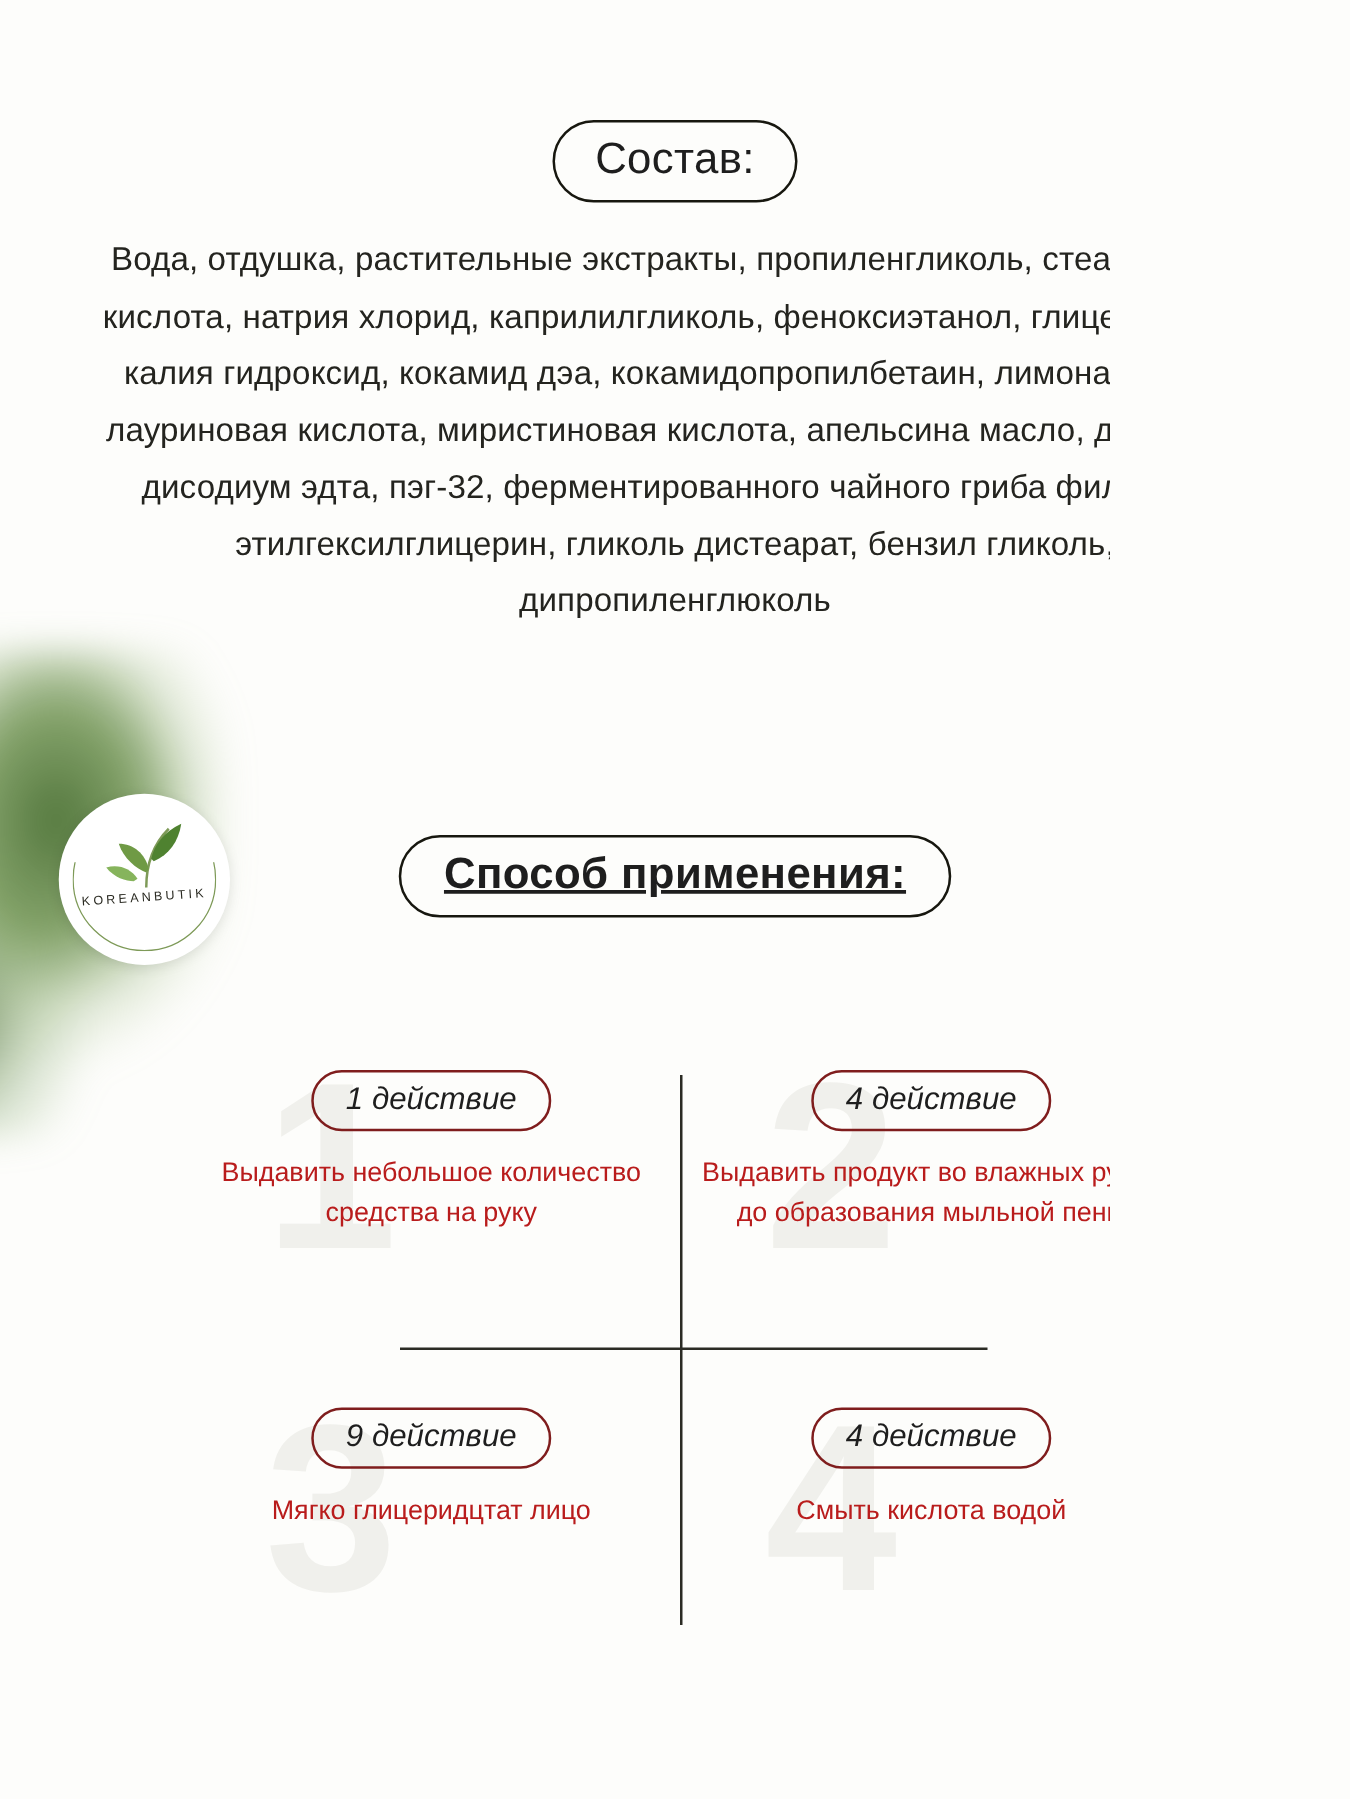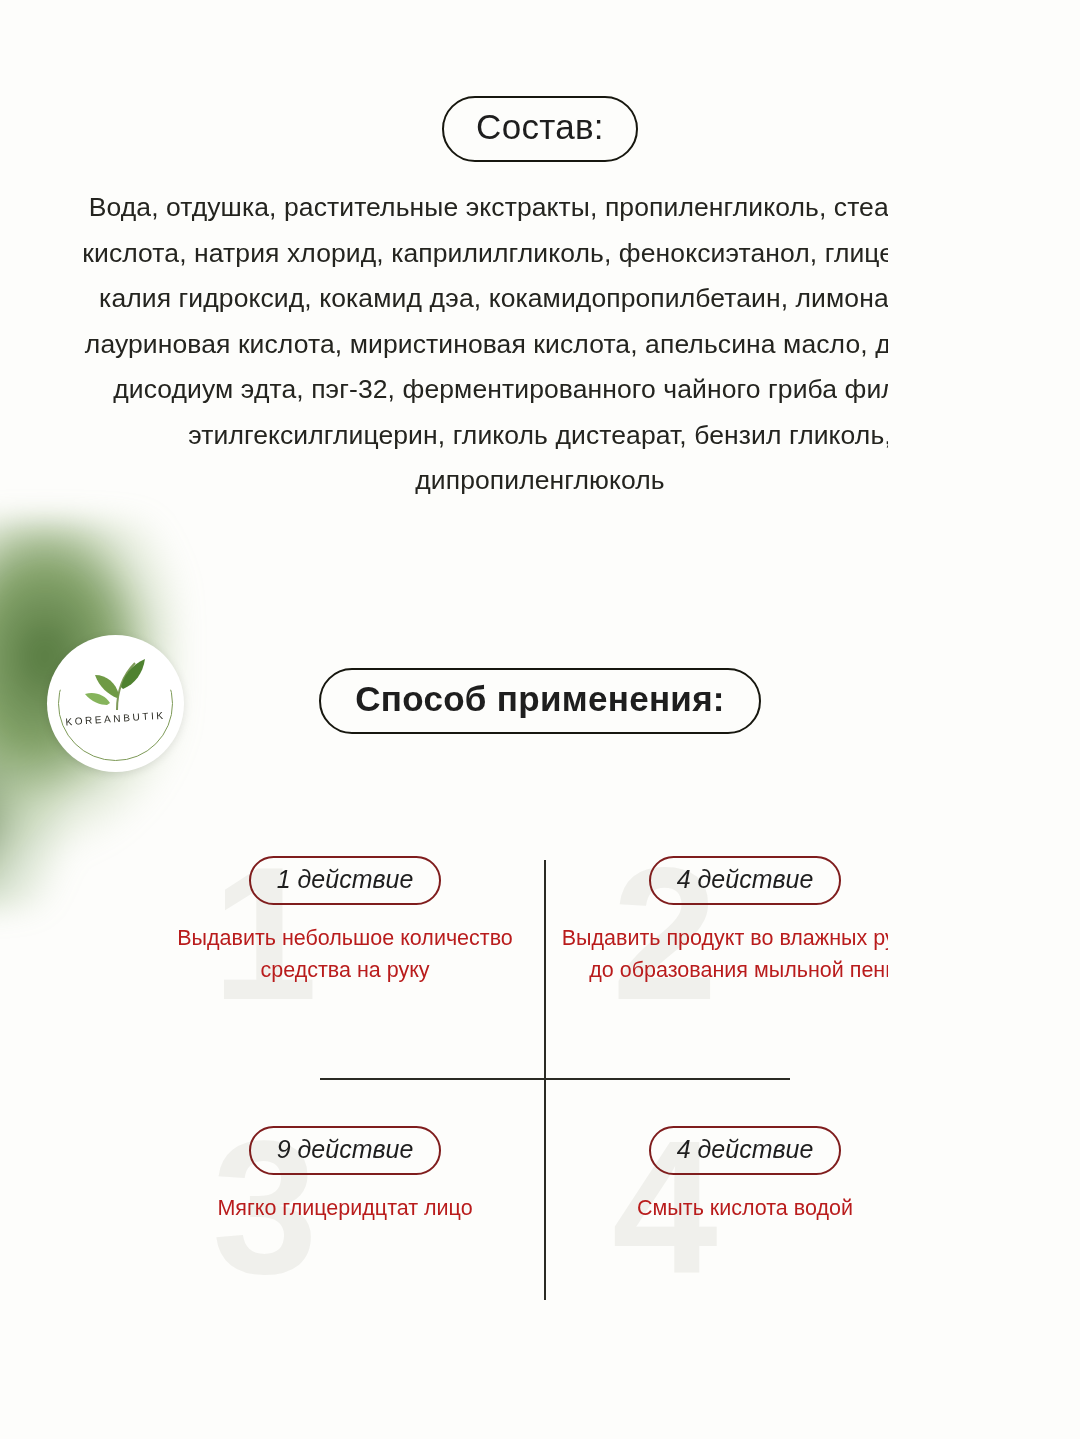--- a/index.html
+++ b/index.html
@@ -60,21 +60,21 @@
     width: 940px;
     text-align: center;
     font-size: 26.5px;
     line-height: 1.72;
     letter-spacing: 0.1px;
     color: #24241f;
   }
 
   
   #usage-title { position: absolute; top: 668px; left: 0; width: 1080px; }
-  #usage-title .pill { font-weight: bold; font-size: 35px; padding: 11px 34px 14px; }
+  #usage-title .pill { font-weight: bold; font-size: 35px; padding: 11px 34px 14px; text-decoration: underline; }
 
   
   .logo-badge {
     position: absolute;
     left: 47px;
     top: 635px;
     width: 137px;
     height: 137px;
     border-radius: 50%;
     background: #ffffff;

